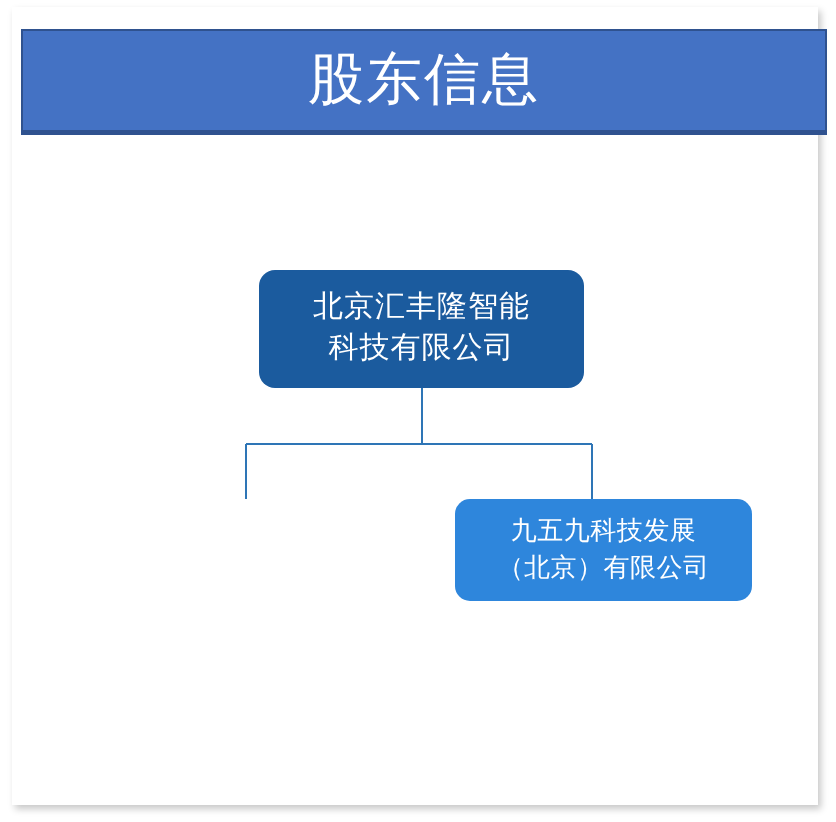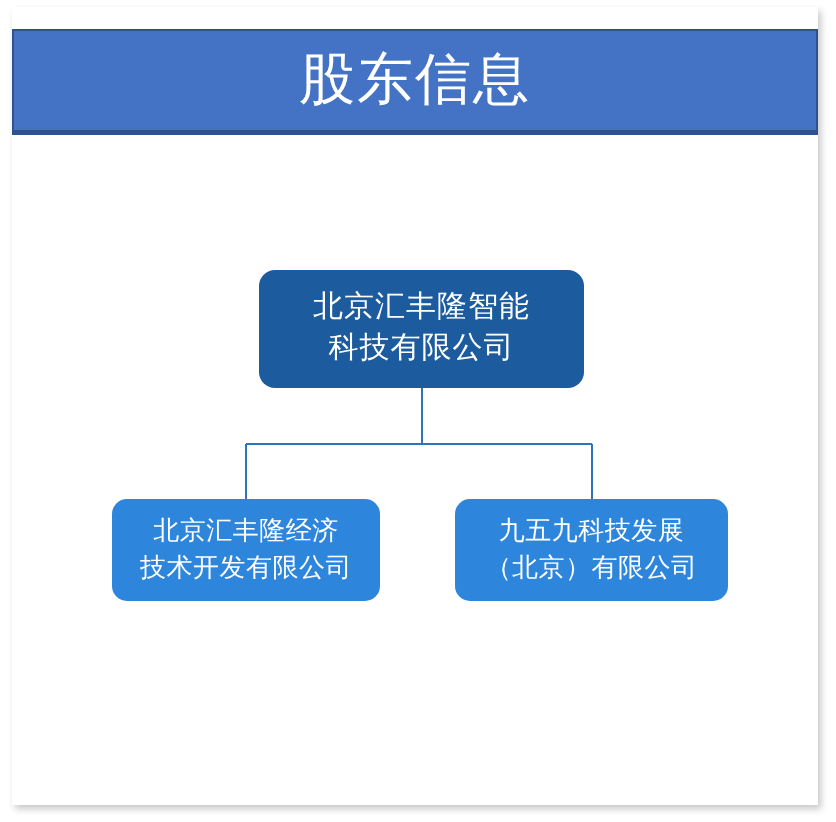--- a/index.html
+++ b/index.html
@@ -28,21 +28,21 @@
     width: 806px;
     height: 798px;
     background: #ffffff;
     box-shadow: 3px 4px 7px rgba(0,0,0,0.22);
     box-sizing: border-box;
   }
 
   
   .header-banner {
     position: absolute;
-    left: 0px;
+    left: 9px;
     top: 22px;
     width: 806px;
     height: 106px;
     background: #4472C4;
     border: 2px solid #2F528F;
     border-bottom-width: 5px;
     box-sizing: border-box;
     display: flex;
     align-items: center;
     justify-content: center;
@@ -116,21 +116,21 @@
     font-size: 26px;
     line-height: 1.42;
     letter-spacing: 0.5px;
   }
   .node-child-left {
     left: 100px;
     width: 268px;
   }
   .node-child-right {
     left: 443px;
-    width: 273px;
+    width: 297px;
     justify-content: flex-end;
   }
 </style>
 </head>
 <body>
 
 <div class="page">
 
   <div class="card">
 
@@ -149,24 +149,20 @@
         <line x1="234" y1="309" x2="234" y2="364" stroke="#2E75B6" stroke-width="2"></line>
 
         <line x1="580" y1="309" x2="580" y2="364" stroke="#2E75B6" stroke-width="2"></line>
       </svg>
 
       <div class="node node-root">
         <span class="node-label">北京汇丰隆智能
 科技有限公司</span>
       </div>
 
-      <div class="node node-child node-child-left">
-        <span class="node-label">北京汇丰隆经济
-技术开发有限公司</span>
-      </div>
 
       <div class="node node-child node-child-right">
         <span class="node-label">九五九科技发展
 （北京）有限公司</span>
       </div>
 
     </div>
 
   </div>
 

